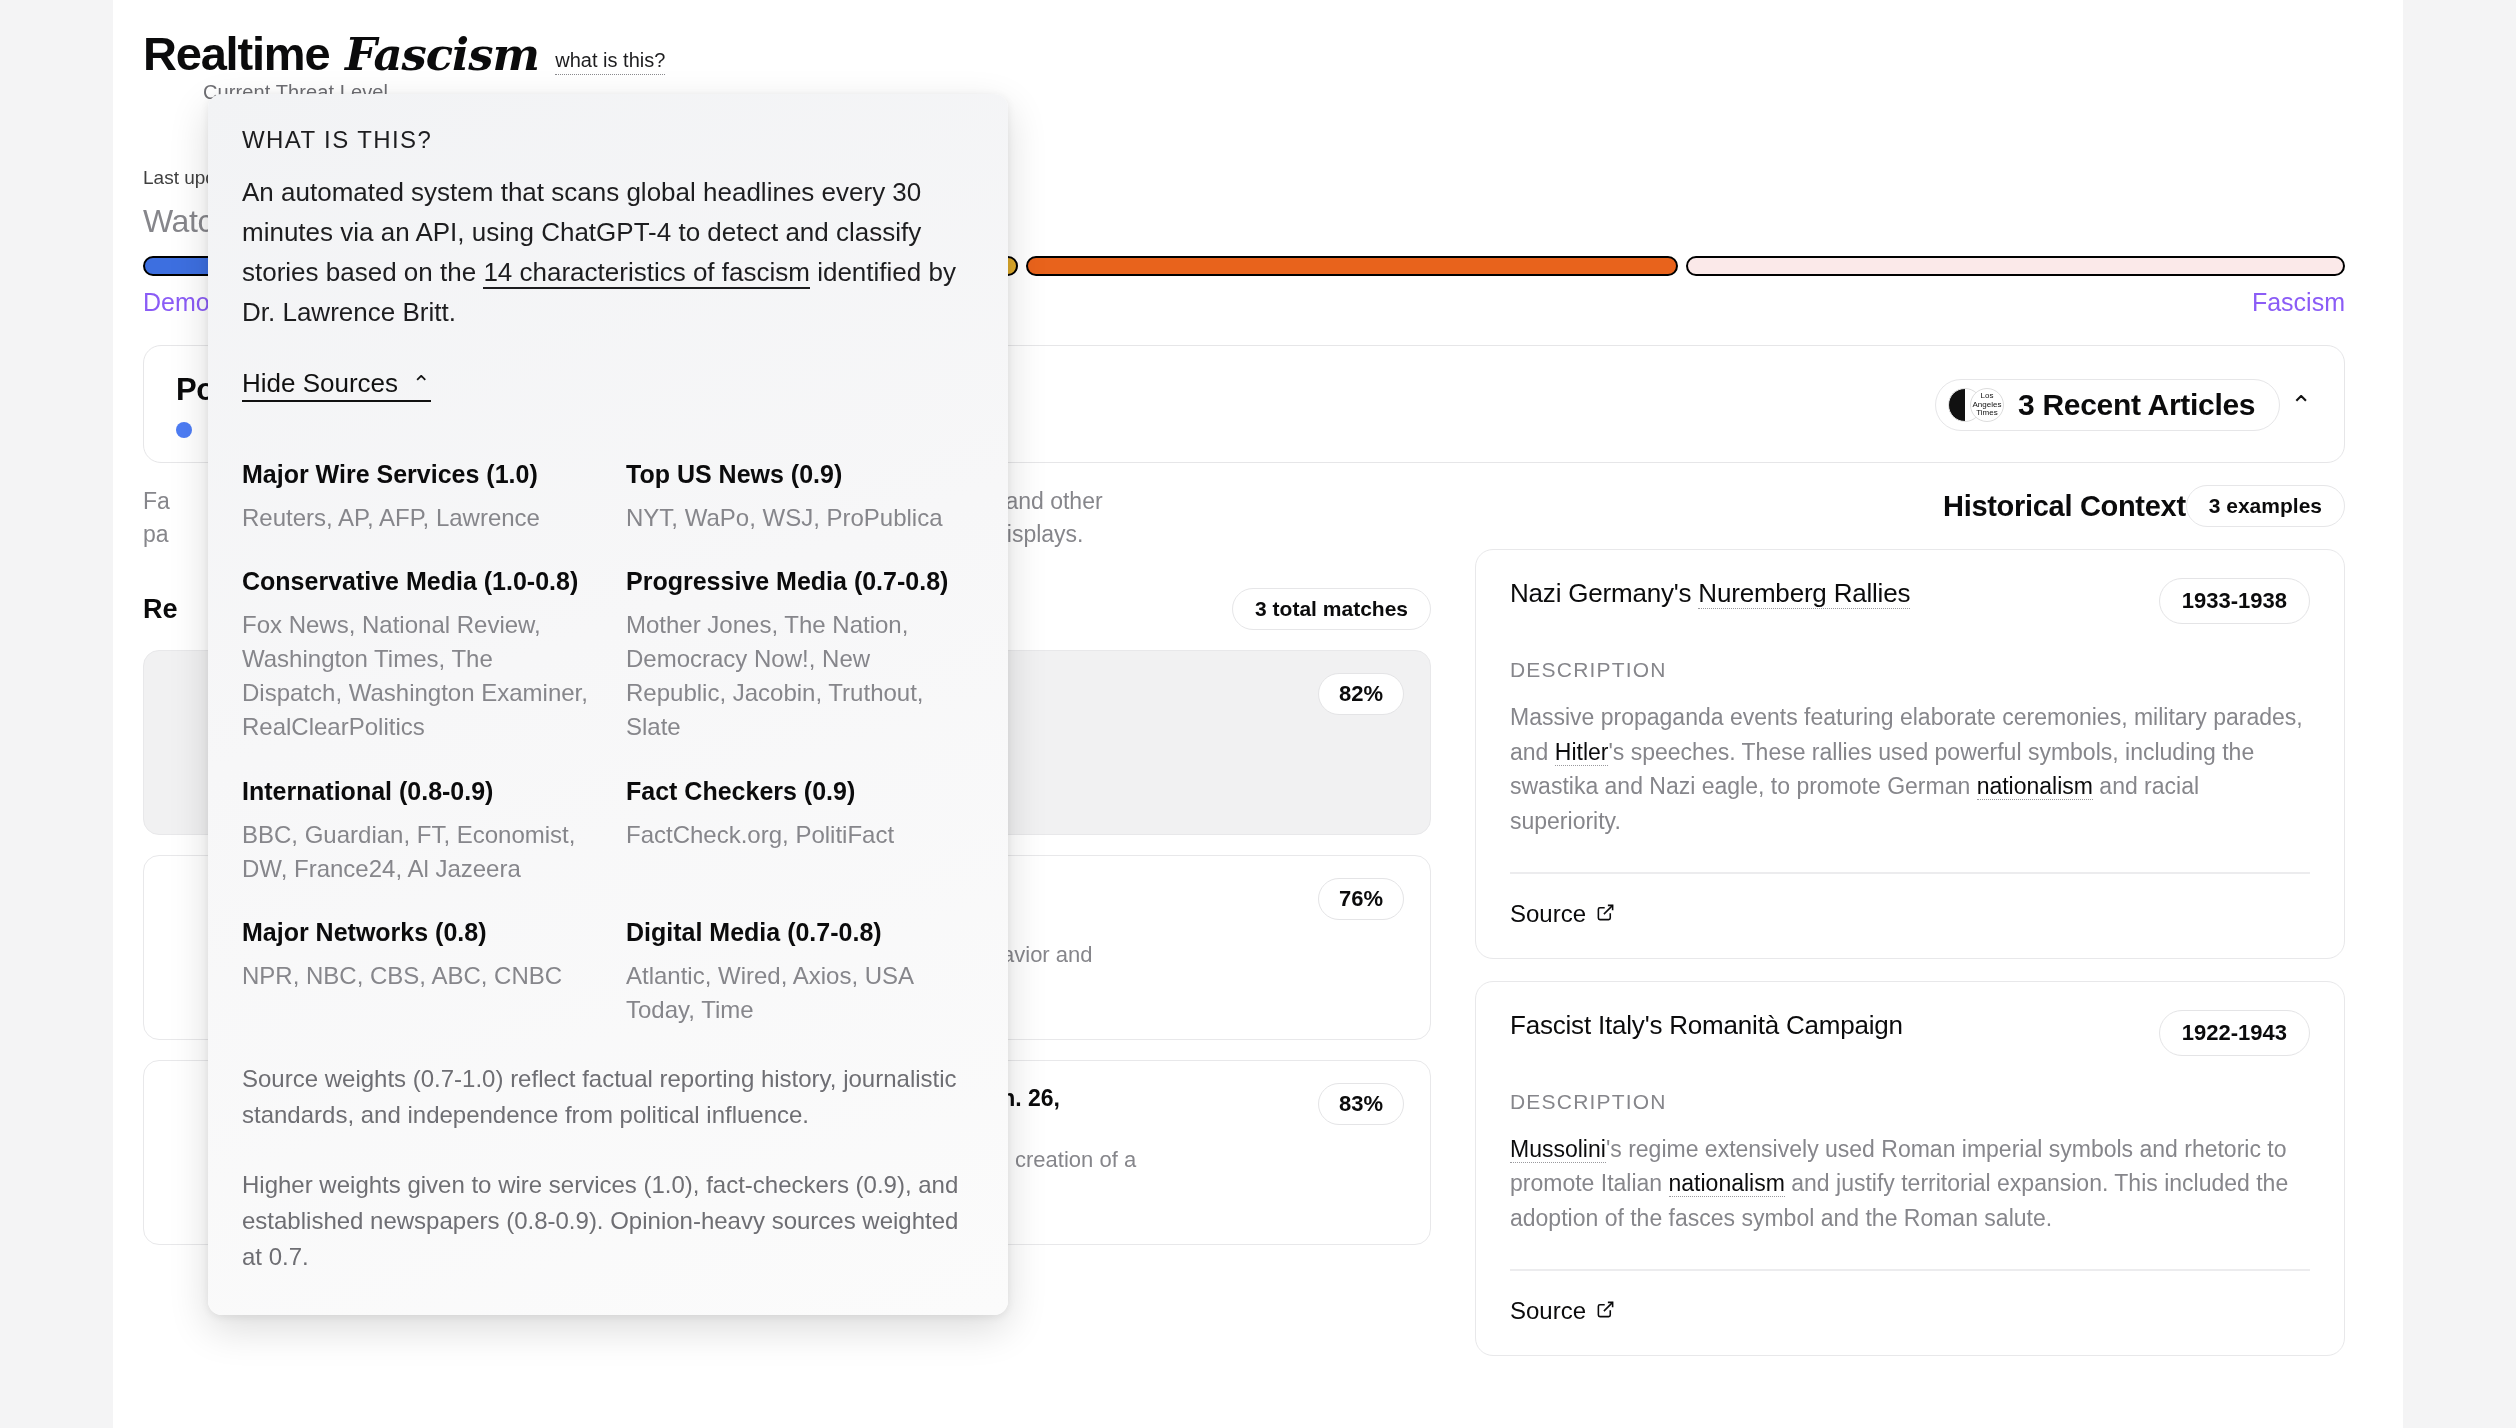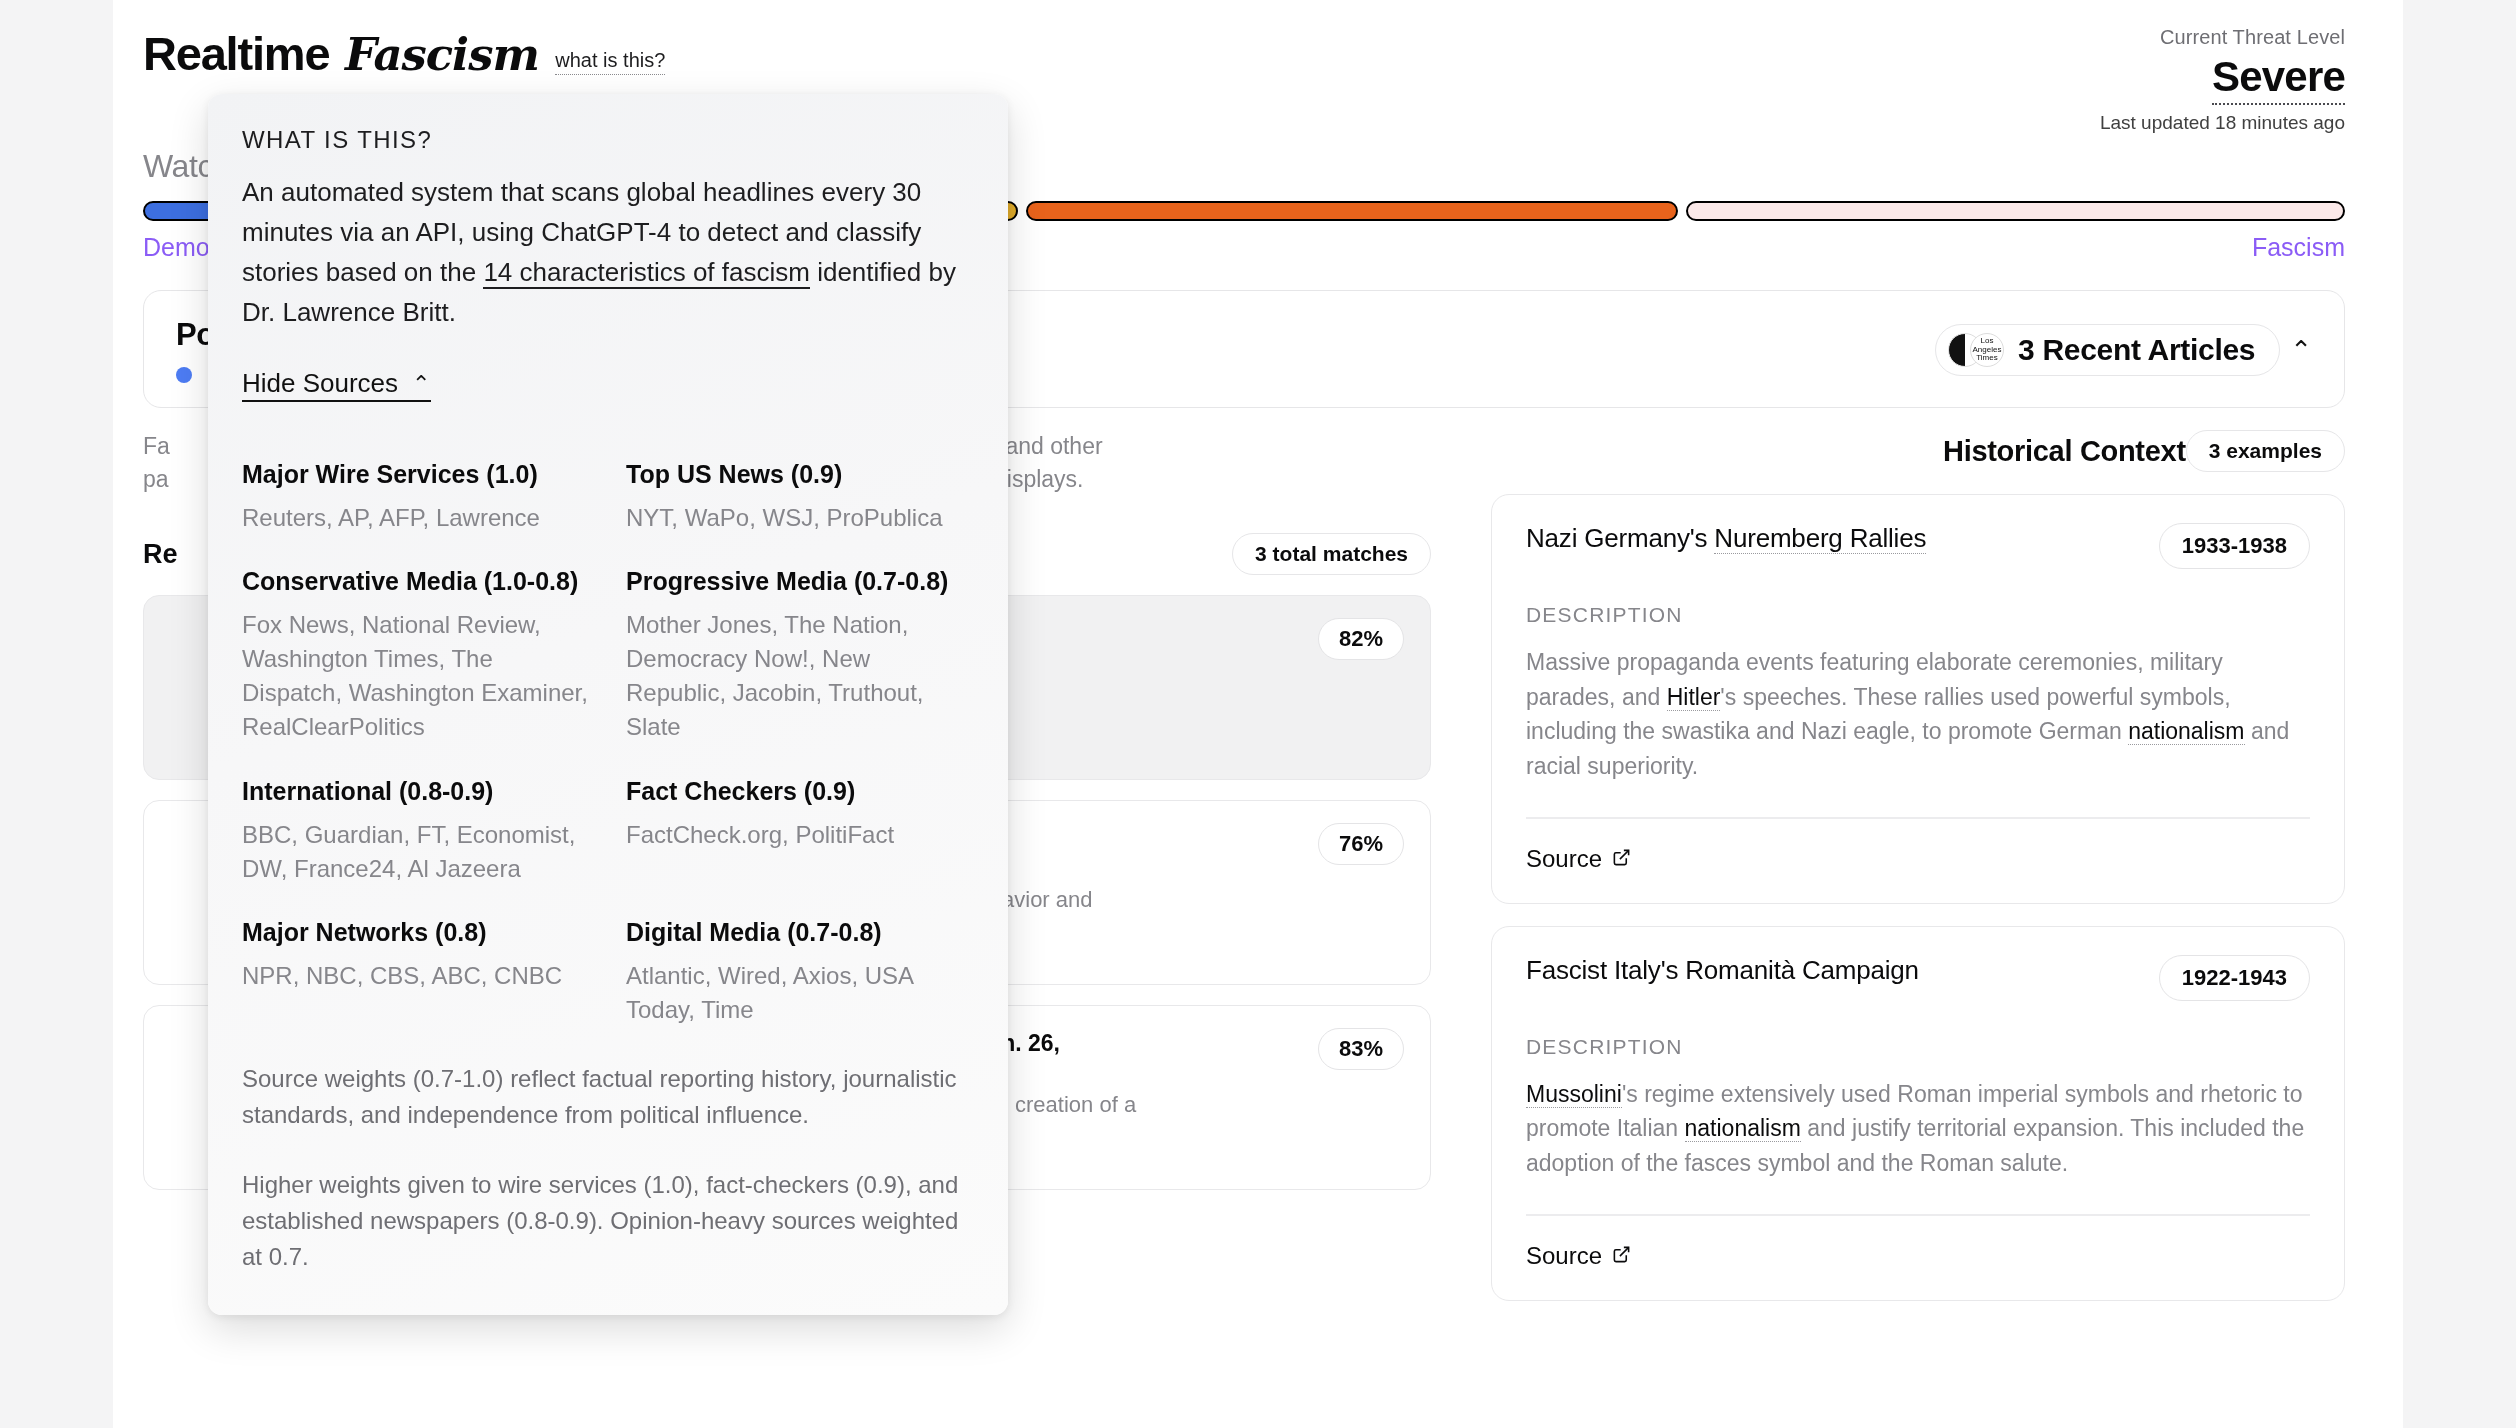--- a/index.html
+++ b/index.html
@@ -13,21 +13,21 @@
 
   
   .sheet {
     position: absolute;
     left: 113px; top: 0; width: 2290px; height: 1428px;
     background: #ffffff;
   }
 
   
   .hdr { position: relative; padding: 26px 58px 0 30px; }
-  .hdr-row { display: flex; align-items: flex-start; justify-content: space-between; }
+  .hdr-row { display: flex; align-items: flex-start; justify-content: space-between; flex-direction: column; }
   .brand { display: flex; align-items: baseline; gap: 18px; }
   .brand-realtime { font-size: 47px; font-weight: 700; letter-spacing: -1.2px; color: #0b0b0c; }
   .brand-fascism {
     font-family: "DejaVu Serif", serif;
     font-size: 44px; font-weight: 700; color: #0b0b0c;
     letter-spacing: -1px; font-style: italic;
     transform: scaleX(1.02);
   }
   .whatis {
     font-size: 20px; color: #1d1d1f; align-self: flex-end;
@@ -106,21 +106,21 @@
     flex: 0 0 auto; align-self: flex-start;
     border: 1.5px solid #e4e4e6; border-radius: 999px;
     padding: 7px 20px; font-size: 22px; font-weight: 700; color: #0b0b0c; background: #fff;
   }
 
   
   .rc-head { display: flex; justify-content: flex-end; align-items: center; }
   .rc-title { font-size: 29px; font-weight: 700; color: #0b0b0c; letter-spacing: -.3px; }
   .hist {
     border: 1.5px solid #e8e8ea; border-radius: 18px; padding: 28px 34px 30px 34px;
-    margin-top: 22px; background: #fff; margin-left: 16px;
+    margin-top: 22px; background: #fff;
   }
   .hist-row { display: flex; justify-content: space-between; align-items: flex-start; gap: 20px; }
   .hist-name { font-size: 26px; color: #0b0b0c; letter-spacing: -.2px; }
   .hist-name u { text-decoration: none; border-bottom: 1.5px dotted #9a9a9e; }
   .hist-years {
     flex: 0 0 auto; border: 1.5px solid #e4e4e6; border-radius: 999px;
     padding: 9px 22px; font-size: 22px; font-weight: 700; color: #0b0b0c;
   }
   .hist-dlabel { font-size: 21px; color: #86868b; letter-spacing: 1.2px; margin-top: 34px; }
   .hist-desc { font-size: 23px; line-height: 1.5; color: #86868b; margin-top: 18px; }

